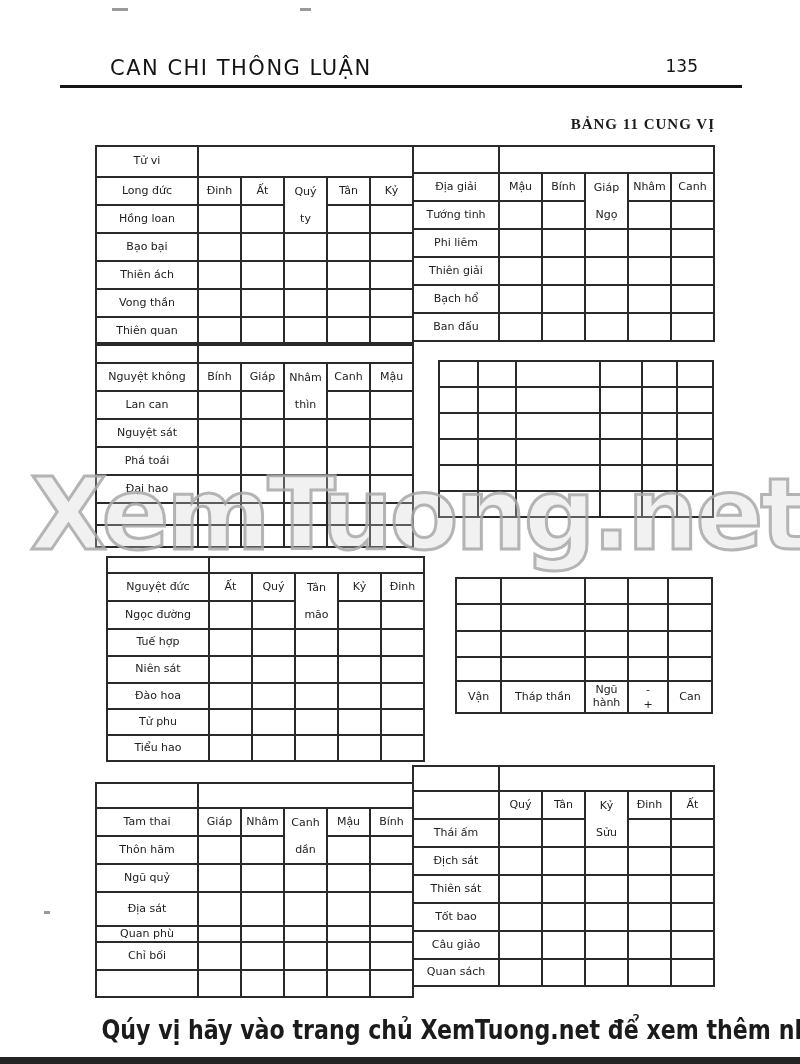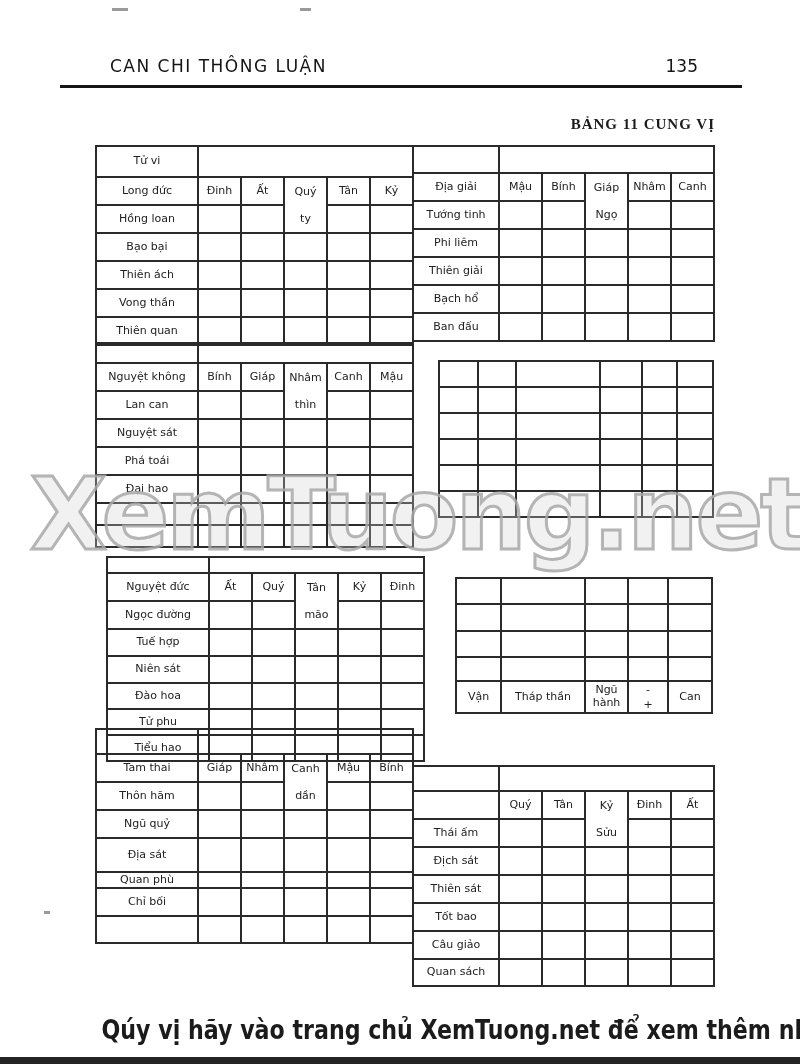--- a/index.html
+++ b/index.html
@@ -1,18 +1,18 @@
 <!DOCTYPE html>
 <html><head>
 <meta charset="utf-8">
 <style>
   html,body{margin:0;padding:0;background:#fff;}
   #page{position:relative;width:800px;height:1064px;background:#ffffff;overflow:hidden;
         font-family:"DejaVu Sans",sans-serif;color:#222;}
-  .hdr-title{position:absolute;left:110px;top:56px;font-size:17px;letter-spacing:1.5px;color:#141414;}
+  .hdr-title{position:absolute;left:110px;top:56px;font-size:21px;letter-spacing:1.5px;color:#141414;}
   .hdr-num{position:absolute;right:102px;top:56px;font-size:17px;color:#141414;}
   .hdr-rule{position:absolute;left:60px;top:85px;width:682px;height:3px;background:#161616;}
   .caption{position:absolute;left:520px;top:116px;width:195px;text-align:right;
            font-family:"Liberation Serif",serif;font-weight:bold;font-size:15px;
            letter-spacing:1px;color:#1c1c1c;}
   table.grid{position:absolute;border-collapse:collapse;table-layout:fixed;z-index:2;}
   table.grid td{border:2px solid #2a2a2a;padding:0;text-align:center;vertical-align:middle;
                 font-size:11px;line-height:1.15;color:#212121;overflow:hidden;}
   td.lbl{white-space:nowrap;}
   td.canchi{padding:0;}
@@ -430,21 +430,21 @@
       <td>Ngũ hành</td>
       <td class="sign">
         <div>-</div>
         <div>+</div>
       </td>
       <td>Can</td>
     </tr>
   </tbody>
     </table>
 
-  <table class="grid" style="left:95px;top:728px;width:317px;border-radius:29px;">
+  <table class="grid" style="left:95px;top:782px;width:317px;border-radius:29px;">
     <colgroup>
         <col style="width:102px">
         <col style="width:43px">
         <col style="width:43px">
         <col style="width:43px">
         <col style="width:43px">
         <col style="width:43px">
       </colgroup>
     <tbody>
         <tr style="height:25px">

